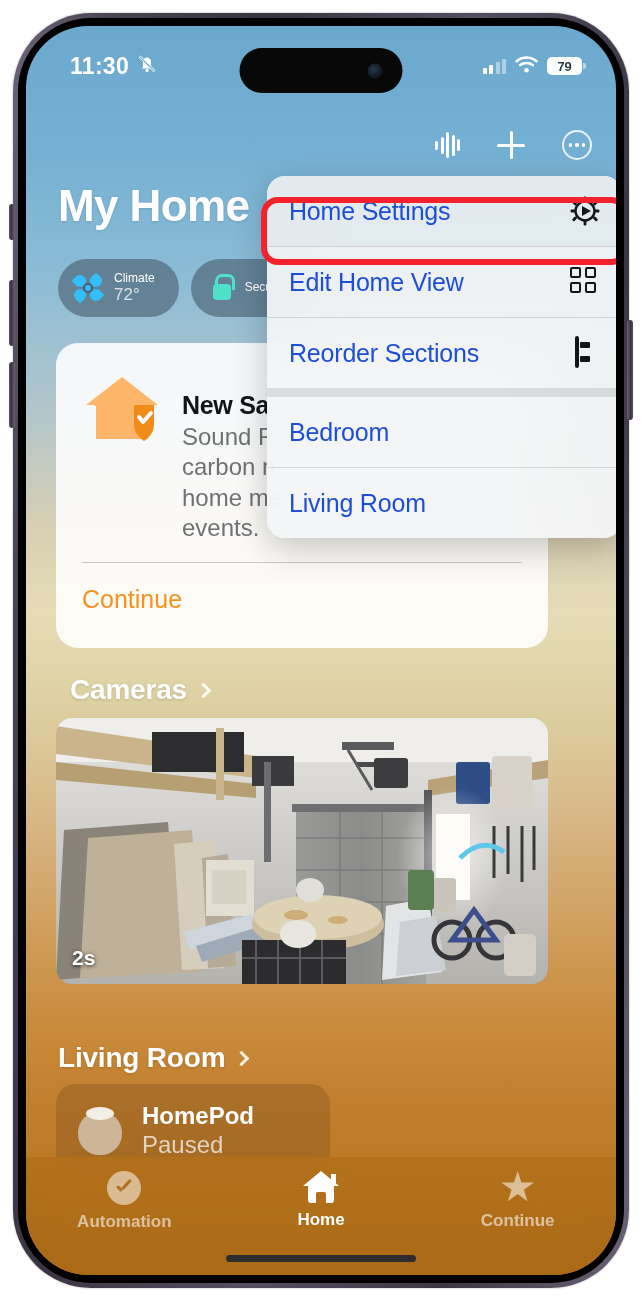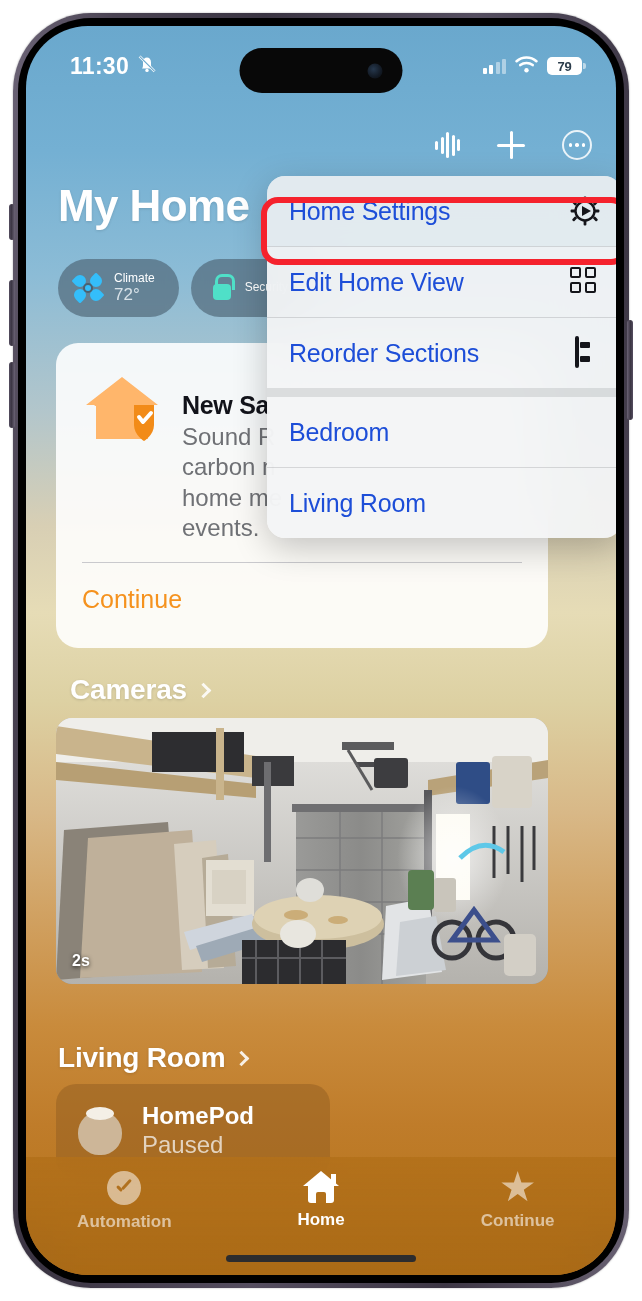--- a/index.html
+++ b/index.html
@@ -124,21 +124,21 @@
     font-size:28px;font-weight:700;letter-spacing:-.2px;text-shadow:0 1px 3px rgba(0,0,0,.15);}
   .chev{width:11px;height:11px;border-right:3.5px solid #fff;border-top:3.5px solid #fff;
     transform:rotate(45deg);opacity:.88;}
   #cameras-head{left:44px;top:648px;}
   #living-head{left:32px;top:1016px;}
 
   
   #camera-tile{position:absolute;left:30px;top:692px;width:492px;height:266px;border-radius:16px;
     overflow:hidden;background:#8d8b86;}
   #camera-scene{position:absolute;inset:0;}
-  #camera-time{position:absolute;left:16px;bottom:14px;color:#fff;font-size:16px;font-weight:600;
+  #camera-time{position:absolute;left:16px;bottom:14px;color:#fff;font-size:21px;font-weight:600;
     text-shadow:0 1px 4px rgba(0,0,0,.8);}
 
   
   #homepod-tile{position:absolute;left:30px;top:1058px;width:274px;height:94px;border-radius:20px;
     background:rgba(150,96,34,.55);display:flex;align-items:center;gap:16px;padding:0 18px;}
   #homepod-icon{width:52px;height:52px;position:relative;flex:0 0 52px;}
   #homepod-icon .body{position:absolute;left:4px;top:6px;width:44px;height:44px;border-radius:22px 22px 21px 21px;
     background:#cdb698;}
   #homepod-icon .top{position:absolute;left:12px;top:2px;width:28px;height:13px;border-radius:50%;
     background:#f4efe6;}

